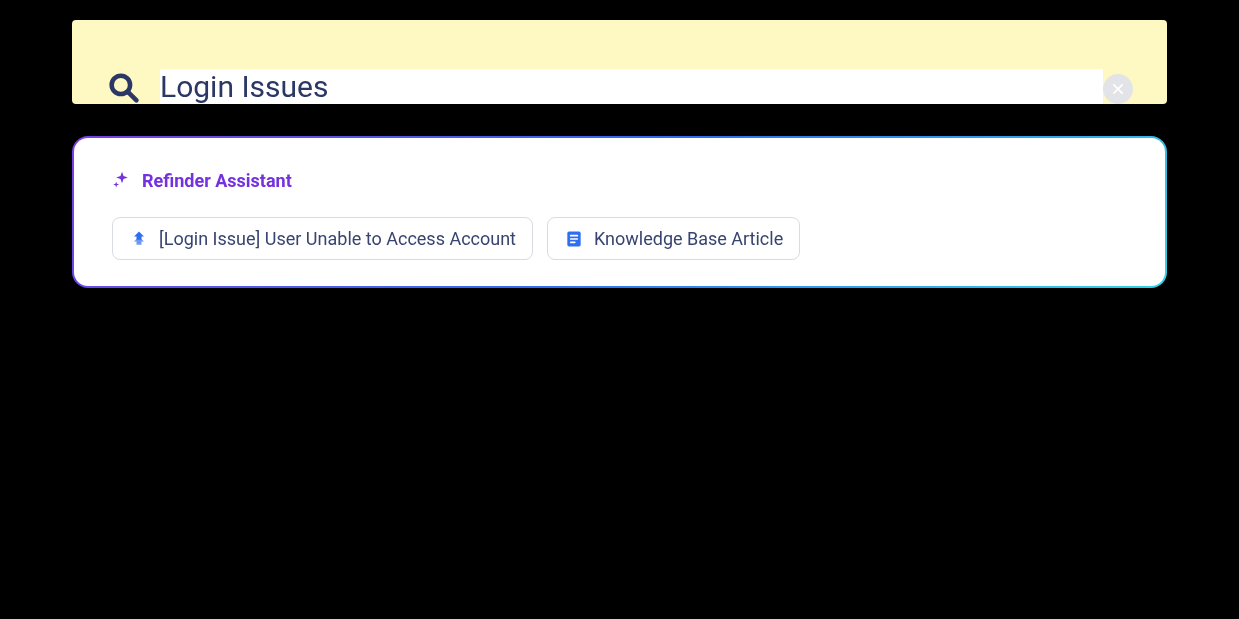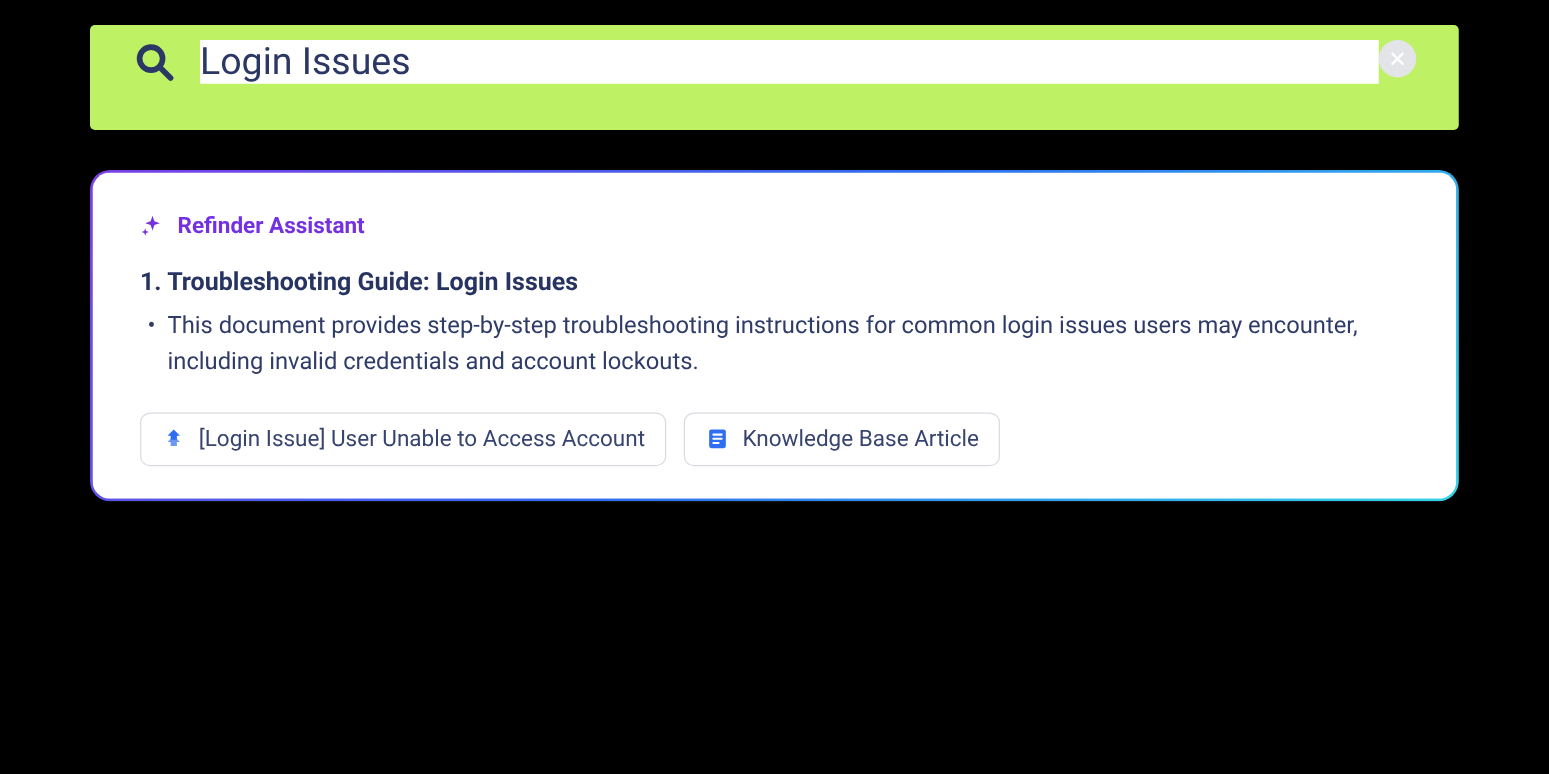--- a/index.html
+++ b/index.html
@@ -4,26 +4,26 @@
   <style>
     * { margin: 0; padding: 0; box-sizing: border-box; }
     body {
       font-family: -apple-system, BlinkMacSystemFont, "Segoe UI", Roboto, Helvetica, Arial, sans-serif;
       background: #000;
       width: 1239px;
       height: 619px;
       padding: 20px 72px;
     }
     .search-bar {
-      background: #bef264;
+      background: #fef9c3;
       border-radius: 4px;
       height: 84px;
       display: flex;
-      align-items: flex-start;
-      padding: 12px 34px;
+      align-items: flex-end;
+      padding: 0 34px;
       position: relative;
     }
     .search-icon svg {
       width: 34px;
       height: 34px;
       display: block;
     }
     .search-input {
       flex: 1;
       border: none;
@@ -53,21 +53,21 @@
       padding: 32px 38px 26px 38px;
       position: relative;
       border: 2px solid transparent;
       background-image: linear-gradient(#fff,#fff), linear-gradient(135deg,#7b3fe4 0%, #2f6ef0 50%, #34d3e6 100%);
       background-origin: border-box;
       background-clip: padding-box, border-box;
     }
 
     .assistant-header {
       display: flex;
-      align-items: flex-end;
+      align-items: flex-start;
       gap: 10px;
       margin-bottom: 22px;
     }
     .assistant-header .sparkle-icon svg { width: 20px; height: 20px; display:block; }
     .assistant-header .title {
       font-size: 18px;
       font-weight: 700;
       color: #7431e0;
     }
 
@@ -136,24 +136,20 @@
   <div class="assistant-header">
     <span class="sparkle-icon">
       <svg viewBox="0 0 24 24" fill="#7431e0">
         <path d="M12 2l1.8 5.2L19 9l-5.2 1.8L12 16l-1.8-5.2L5 9l5.2-1.8L12 2z"></path>
         <path d="M5 14l.9 2.6L8.5 17.5l-2.6.9L5 21l-.9-2.6L1.5 17.5l2.6-.9L5 14z"></path>
       </svg>
     </span>
     <span class="title">Refinder Assistant</span>
   </div>
 
-  <div class="result-block">
-    <div class="result-title">1. Troubleshooting Guide: Login Issues</div>
-    <div class="result-desc">This document provides step-by-step troubleshooting instructions for common login issues users may encounter, including invalid credentials and account lockouts.</div>
-  </div>
 
   <div class="result-block">
   </div>
 
   <div class="chips">
     <div class="chip">
       <span class="chip-icon">
         <svg viewBox="0 0 24 24">
           <path d="M12 3 L18 9 L15 9 L15 13 L9 13 L9 9 L6 9 Z" fill="#2f6ef0"></path>
           <path d="M12 9 L18 15 L15 15 L15 19 L9 19 L9 15 L6 15 Z" fill="#2f6ef0" opacity="0.7"></path>

